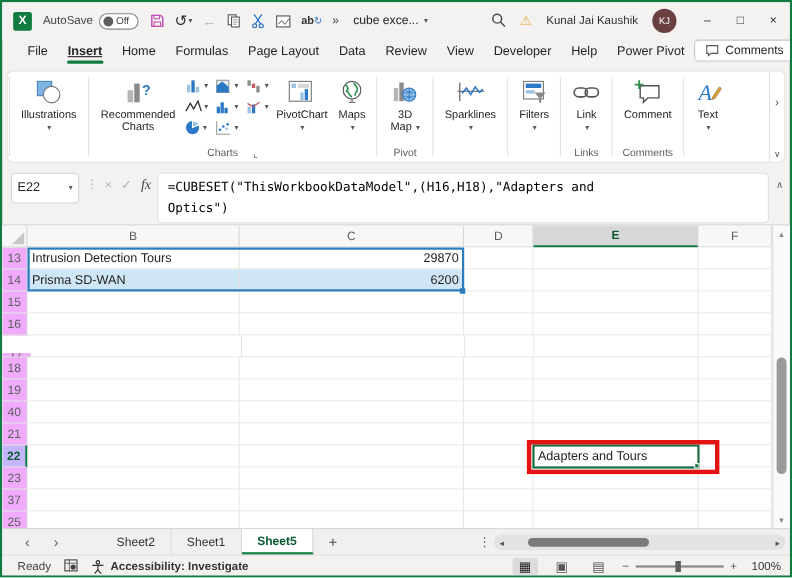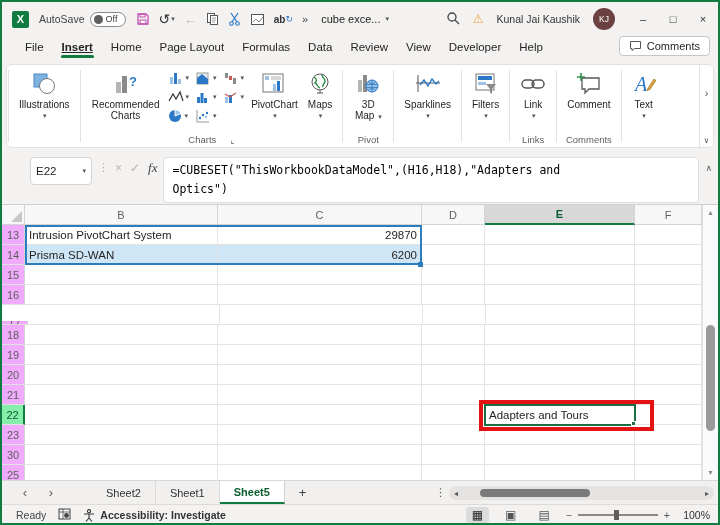--- a/index.html
+++ b/index.html
@@ -43,38 +43,38 @@
   .bigbtn .icon { height:26px; display:flex; align-items:center; justify-content:center; }
   .bigbtn .lbl { font-size:10px; color:#252423; text-align:center; line-height:11px; max-width:72px; }
   .smallgrid { display:flex; gap:2px; padding-top:1px; }
   .scol { display:flex; flex-direction:column; gap:3px; }
   .sbtn { display:flex; align-items:center; gap:1px; padding:1px 2px; }
   .launcher { font-size:9px; color:#605e5c; }
   .rib-rail { position:absolute; right:0; top:0; bottom:0; width:14px; border-left:1px solid #e3e1df; display:flex; flex-direction:column; align-items:center; justify-content:space-between; padding:22px 0 2px; color:#555; background:#fff; }
 
   
   .formulabar { height:52px; display:flex; align-items:flex-start; padding:5px 6px 4px 8px; gap:6px; flex:0 0 auto; }
-  .namebox { width:62px; height:22px; background:#fff; border:1px solid #d6d4d2; border-radius:4px; display:flex; align-items:center; padding:13px 5px;margin-left:20px; }
+  .namebox { width:62px; height:22px; background:#fff; border:1px solid #d6d4d2; border-radius:4px; display:flex; align-items:center; padding:13px 5px; }
   .namebox .nb-val { flex:1; font-size:11.5px; }
   .fb-dots { color:#b0aeac; font-size:11px; padding-top:4px; }
   .fb-icons { display:flex; align-items:center; gap:8px; padding-top:3px; }
   .fb-x, .fb-check { color:#b8b6b4; font-size:12px; }
   .fb-fx { font-family:"Liberation Serif", serif; font-style:italic; font-size:13px; color:#444; }
   .formula-box { flex:1; background:#fff; border:1px solid #e0dedc; border-radius:4px; min-height:42px; padding:3px 8px; font-family:"DejaVu Sans Mono", monospace; font-size:11.5px; line-height:19px; color:#000; white-space:pre; }
   .fb-collapse { color:#666; font-size:9px; padding-top:6px; }
 
   
   .gridwrap { height:276px; position:relative; background:#fff; border-top:1px solid #d0cece; flex:0 0 auto; overflow:hidden; }
   .grid { position:absolute; left:0; top:0; right:16px; bottom:0; overflow:hidden; }
   .grow { display:flex; height:20px; }
   .gcell { border-right:1px solid #e4e4e4; border-bottom:1px solid #e4e4e4; font-size:11.5px; padding:0 4px; display:flex; align-items:center; overflow:hidden; white-space:nowrap; background:#fff; }
   .ghdr { background:#f7f7f7; color:#5f5f5f; justify-content:center; font-size:11px; border-right:1px solid #d4d4d4; border-bottom:1px solid #d4d4d4; padding:0; }
   .grhdr { background:#f0abfc; color:#5f5f5f; justify-content:center; font-size:11px; border-right:1px solid #d4d4d4; border-bottom:1px solid #e0e0e0; padding:0; }
   .ghdr.selcol { background:#d8d8d8; color:#0c5c32; border-bottom:2px solid #107c41; font-weight:bold; }
-  .grhdr.selrow { background:#86efac; color:#0c5c32; border-right:2px solid #107c41; font-weight:normal; }
+  .grhdr.selrow { background:#c4b5fd; color:#0c5c32; border-right:2px solid #107c41; font-weight:bold; }
   .corner { background:#f7f7f7; border-right:1px solid #d4d4d4; border-bottom:1px solid #d4d4d4; position:relative; }
   .corner::after { content:""; position:absolute; right:2px; bottom:2px; border-style:solid; border-width:0 0 11px 11px; border-color:transparent transparent #c9c7c5 transparent; }
   .align-right { justify-content:flex-end; }
   .active-cell { outline:2px solid #1a6e41; outline-offset:-1px; z-index:2; position:relative; }
   .overlay { position:absolute; pointer-events:none; }
   .vscroll { position:absolute; right:0; top:0; bottom:0; width:16px; background:#fafafa; border-left:1px solid #e0e0e0; display:flex; flex-direction:column; align-items:center; justify-content:space-between; padding:3px 0; color:#8a8886; font-size:8px; }
   .vthumb { position:absolute; right:3px; top:120px; width:9px; height:106px; border-radius:5px; background:#9a9a9a; }
 
   
   .sheetbar { height:24px; display:flex; align-items:center; background:#f1f0ef; border-top:1px solid #d8d8d8; padding-left:10px; flex:0 0 auto; position:relative; }
@@ -172,27 +172,28 @@
         <div>□</div>
         <div>×</div>
       </div>
     </div>
   </div>
 
   <div class="tabrow">
     <span class="rtab">File</span>
     <span class="rtab active">Insert</span>
     <span class="rtab">Home</span>
+    <span class="rtab">Formulas</span>
     <span class="rtab">Page Layout</span>
-    <span class="rtab">Formulas</span>
     <span class="rtab">Data</span>
     <span class="rtab">Review</span>
     <span class="rtab">View</span>
     <span class="rtab">Developer</span>
     <span class="rtab">Help</span>
+    <span class="rtab">Power Pivot</span>
     <span class="comments-btn">
       <svg width="13" height="12" viewBox="0 0 13 12">
           <path d="M1.5 1.5h10v7h-6l-2.5 2v-2h-1.5z" fill="none" stroke="#555"></path>
         </svg>
       <span>Comments</span>
     </span>
 
   </div>
 
   <div class="ribbon">
@@ -465,21 +466,21 @@
         <div class="grow">
           <div class="gcell corner" style="width: 23px;"></div>
           <div class="gcell ghdr" style="width: 193px;">B</div>
           <div class="gcell ghdr" style="width: 204px;">C</div>
           <div class="gcell ghdr" style="width: 63px;">D</div>
           <div class="gcell ghdr selcol" style="width: 150px;">E</div>
           <div class="gcell ghdr" style="width: 67px;">F</div>
         </div>
         <div class="grow">
           <div class="gcell grhdr" style="width: 23px;">13</div>
-          <div class="gcell" style="width: 193px;">Intrusion PivotChart System</div>
+          <div class="gcell" style="width: 193px;">Intrusion Detection Tours</div>
           <div class="gcell align-right" style="width: 204px;">29870</div>
           <div class="gcell" style="width: 63px;"></div>
           <div class="gcell" style="width: 150px;"></div>
           <div class="gcell" style="width: 67px;"></div>
         </div>
         <div class="grow">
           <div class="gcell grhdr" style="width: 23px;">14</div>
           <div class="gcell" style="width: 193px; background: rgb(207, 230, 247);">Prisma SD-WAN</div>
           <div class="gcell align-right" style="width: 204px; background: rgb(207, 230, 247);">6200</div>
           <div class="gcell" style="width: 63px;"></div>
@@ -520,21 +521,21 @@
         </div>
         <div class="grow">
           <div class="gcell grhdr" style="width: 23px;">19</div>
           <div class="gcell" style="width: 193px;"></div>
           <div class="gcell" style="width: 204px;"></div>
           <div class="gcell" style="width: 63px;"></div>
           <div class="gcell" style="width: 150px;"></div>
           <div class="gcell" style="width: 67px;"></div>
         </div>
         <div class="grow">
-          <div class="gcell grhdr" style="width: 23px;">20</div>
+          <div class="gcell grhdr" style="width: 23px;">40</div>
           <div class="gcell" style="width: 193px;"></div>
           <div class="gcell" style="width: 204px;"></div>
           <div class="gcell" style="width: 63px;"></div>
           <div class="gcell" style="width: 150px;"></div>
           <div class="gcell" style="width: 67px;"></div>
         </div>
         <div class="grow">
           <div class="gcell grhdr" style="width: 23px;">21</div>
           <div class="gcell" style="width: 193px;"></div>
           <div class="gcell" style="width: 204px;"></div>
@@ -552,21 +553,21 @@
         </div>
         <div class="grow">
           <div class="gcell grhdr" style="width: 23px;">23</div>
           <div class="gcell" style="width: 193px;"></div>
           <div class="gcell" style="width: 204px;"></div>
           <div class="gcell" style="width: 63px;"></div>
           <div class="gcell" style="width: 150px;"></div>
           <div class="gcell" style="width: 67px;"></div>
         </div>
         <div class="grow">
-          <div class="gcell grhdr" style="width: 23px;">30</div>
+          <div class="gcell grhdr" style="width: 23px;">37</div>
           <div class="gcell" style="width: 193px;"></div>
           <div class="gcell" style="width: 204px;"></div>
           <div class="gcell" style="width: 63px;"></div>
           <div class="gcell" style="width: 150px;"></div>
           <div class="gcell" style="width: 67px;"></div>
         </div>
         <div class="grow">
           <div class="gcell grhdr" style="width: 23px;">25</div>
           <div class="gcell" style="width: 193px;"></div>
           <div class="gcell" style="width: 204px;"></div>

